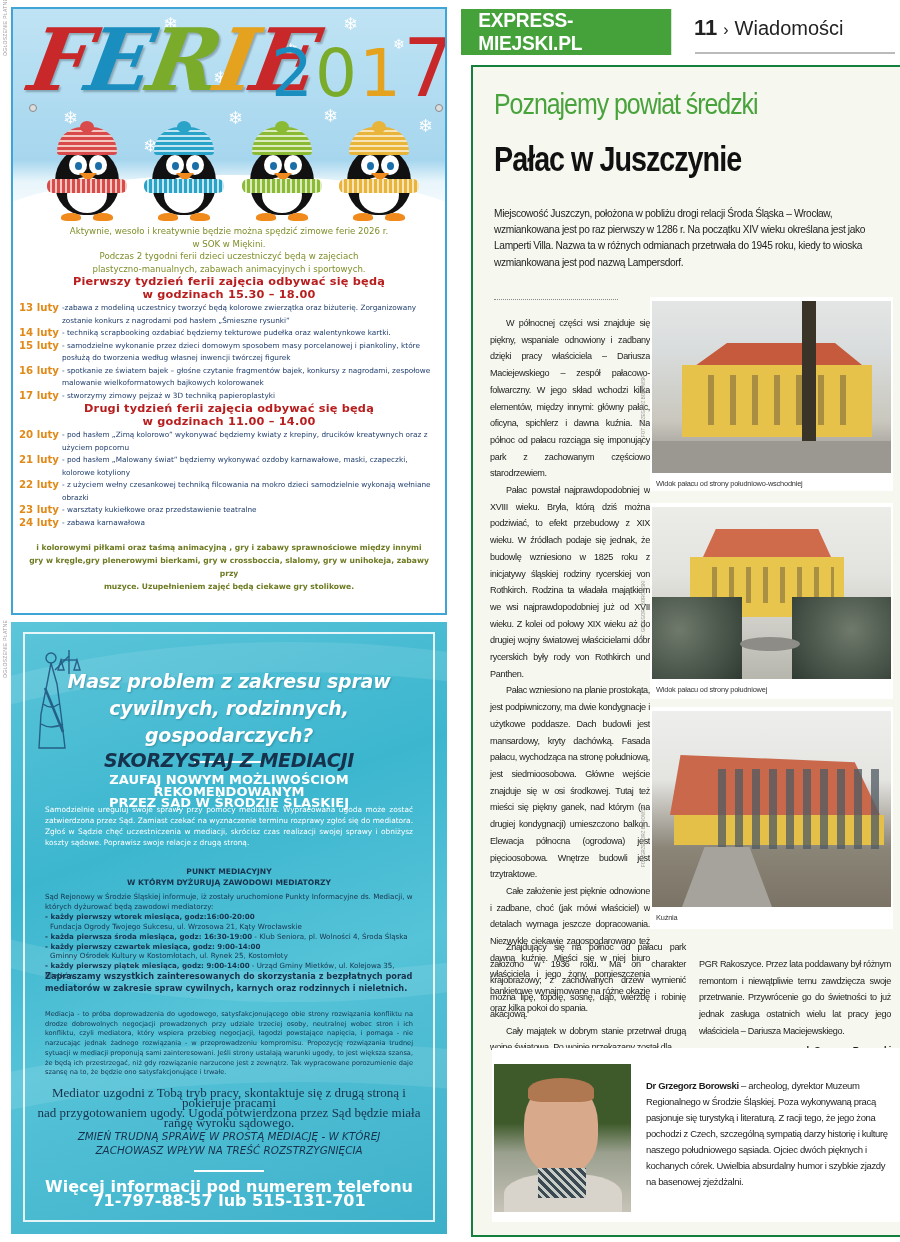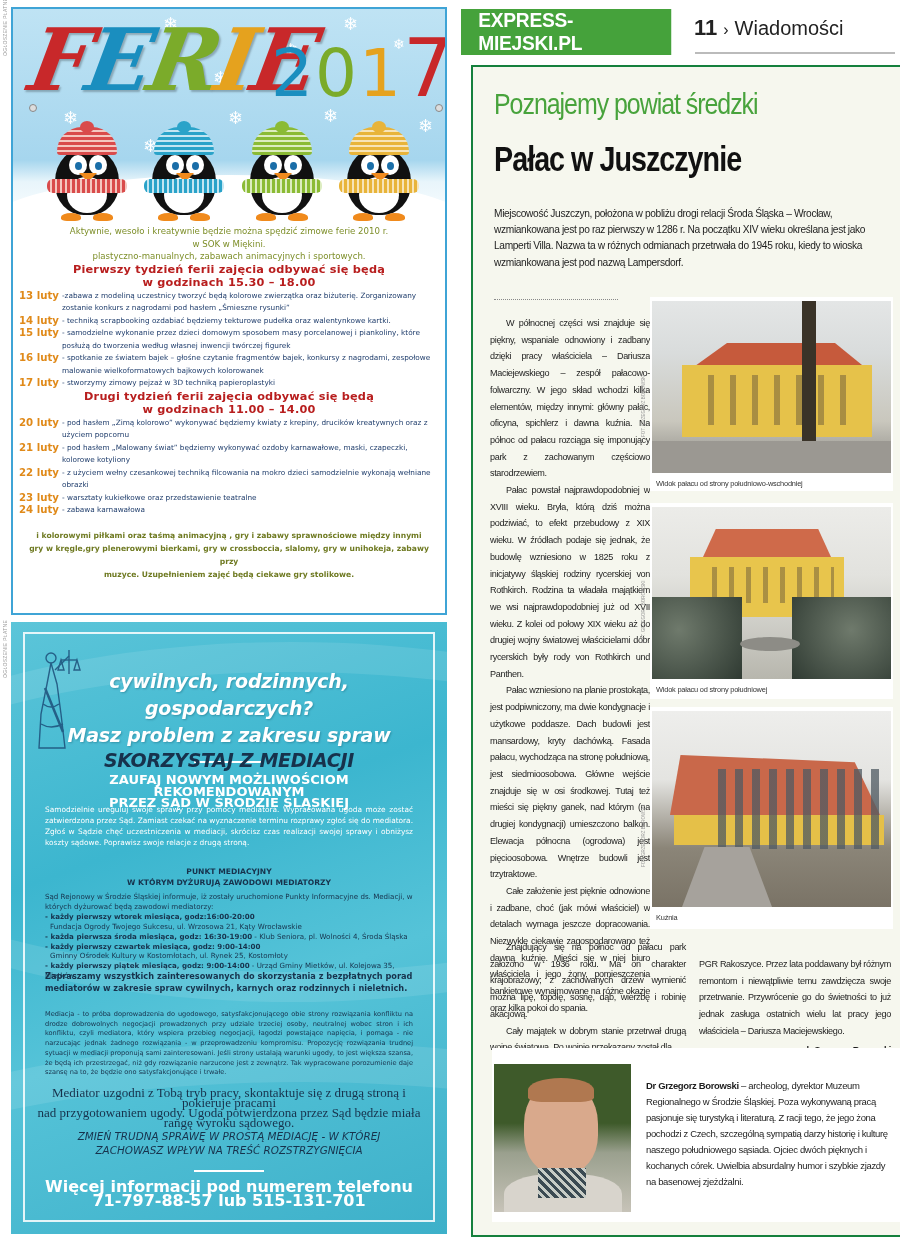--- a/index.html
+++ b/index.html
@@ -168,22 +168,23 @@
         <div class="p-hat" style="background:repeating-linear-gradient(#e8b43a 0 3px,#f7e4b8 3px 5px);"></div>
         <div class="p-pom" style="background:#e8b43a;"></div>
         <div class="p-scarf" style="background:repeating-linear-gradient(90deg,#e8b43a 0 3px,#f7e4b8 3px 5px);"></div>
         <div class="p-feet"></div>
       </div>
     </div>
   </div>
 
   <div class="ferie-body">
     <div class="ferie-intro">
-      <div>Aktywnie, wesoło i kreatywnie będzie można spędzić zimowe ferie 2010 r.</div>
+      <div>Aktywnie, wesoło i kreatywnie będzie można spędzić zimowe ferie 2026 r.</div>
       <div>w SOK w Miękini.</div>
+      <div>Podczas 2 tygodni ferii dzieci uczestniczyć będą w zajęciach</div>
       <div>plastyczno-manualnych, zabawach animacyjnych i sportowych.</div>
     </div>
     <div class="ferie-week">
       <div>Pierwszy tydzień ferii  zajęcia odbywać się będą</div>
       <div>w godzinach 15.30 – 18.00</div>
     </div>
     <div class="sched">
       <div class="sched-row">
           <span class="sched-date">13 luty</span>
           <span class="sched-text">-zabawa z modeliną uczestnicy tworzyć będą kolorowe zwierzątka oraz biżuterię. Zorganizowany zostanie konkurs z nagrodami pod hasłem „Śmieszne rysunki”</span>
@@ -250,22 +251,22 @@
       <path d="M32 16 L48 16"></path>
       <path d="M32 16 L29 26 L35 26 Z"></path>
       <path d="M48 16 L45 26 L51 26 Z"></path>
       <path d="M16 44 L34 88" stroke-width="2.5"></path>
       <path d="M14 60 Q22 66 30 60"></path>
       <path d="M12 80 Q22 86 34 80"></path>
     </g>
   </svg>
   <div class="medi-content">
     <div class="medi-q">
+      <div>Masz problem z zakresu spraw</div>
       <div>cywilnych, rodzinnych, gospodarczych?</div>
-      <div>Masz problem z zakresu spraw</div>
       <div class="medi-rule" style="margin-top:12px;"></div>
     </div>
     <div class="medi-h">SKORZYSTAJ Z MEDIACJI</div>
     <div class="medi-sub">
       <div>ZAUFAJ NOWYM MOŻLIWOŚCIOM REKOMENDOWANYM</div>
       <div>PRZEZ SĄD W ŚRODZIE ŚLĄSKIEJ</div>
     </div>
     <div class="medi-p1">Samodzielnie ureguluj swoje sprawy przy pomocy mediatora. Wypracowana ugoda może zostać zatwierdzona przez Sąd. Zamiast czekać na wyznaczenie terminu rozprawy zgłoś się do mediatora. Zgłoś w Sądzie chęć uczestniczenia w mediacji, skrócisz czas realizacji swojej sprawy i obniżysz koszty sądowe. Poprawisz swoje relacje z drugą stroną.</div>
     <div class="medi-punkt">
       <div>PUNKT MEDIACYJNY</div>

